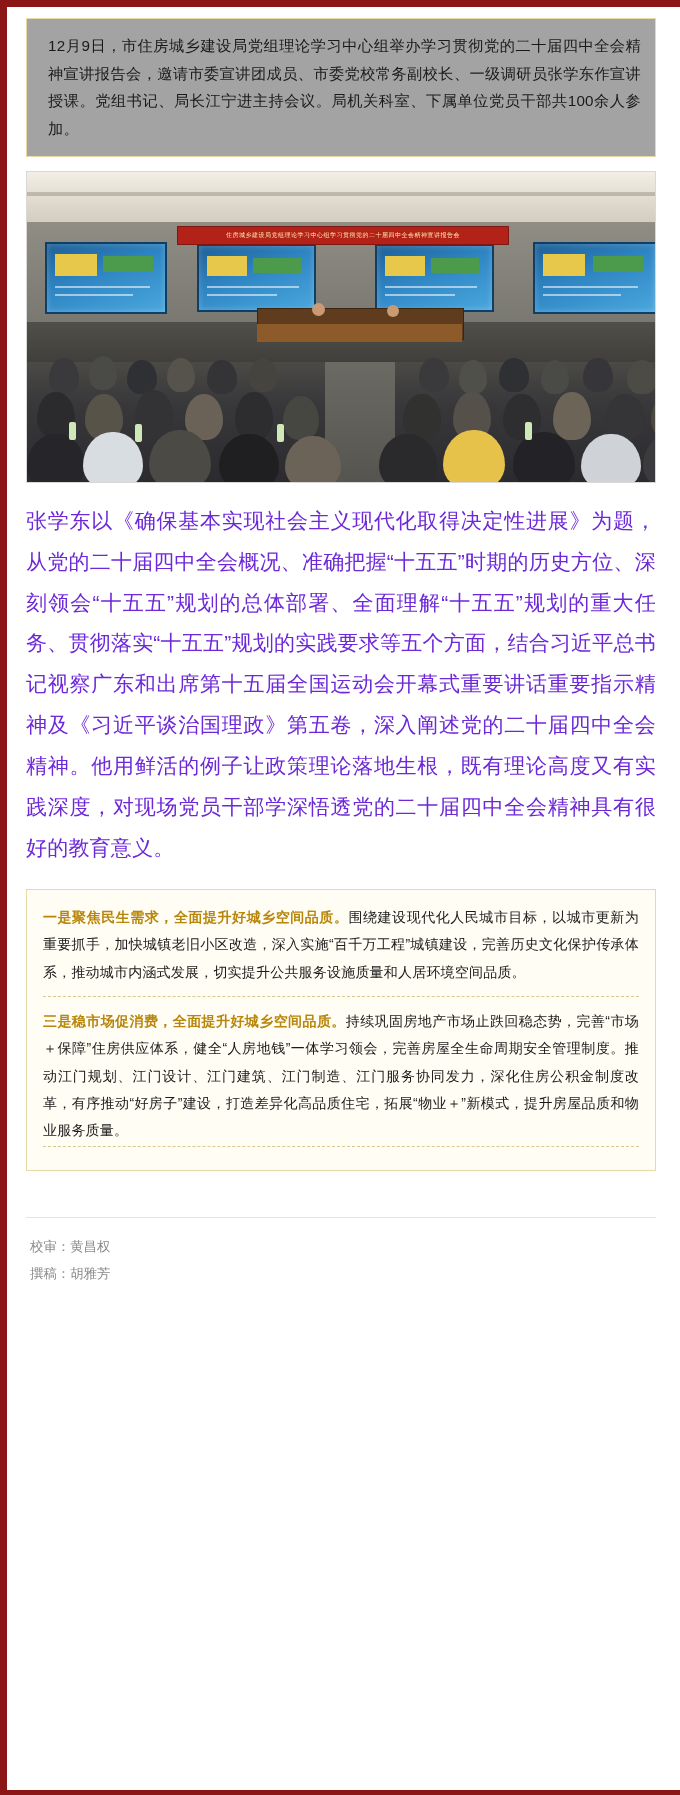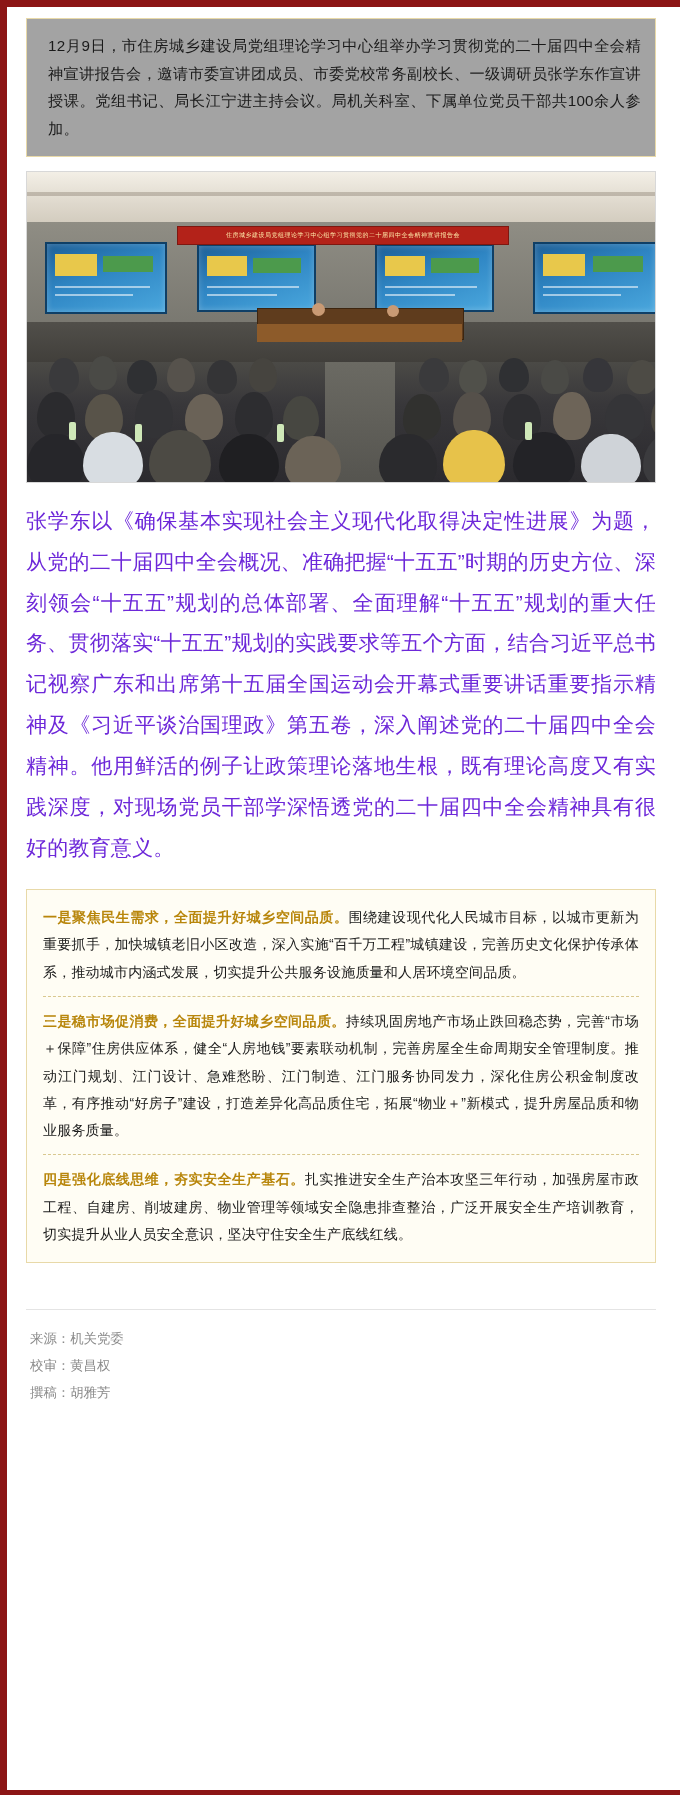--- a/index.html
+++ b/index.html
@@ -286,28 +286,24 @@
       </div>
     </div>
 
     <p class="body">张学东以《确保基本实现社会主义现代化取得决定性进展》为题，从党的二十届四中全会概况、准确把握“十五五”时期的历史方位、深刻领会“十五五”规划的总体部署、全面理解“十五五”规划的重大任务、贯彻落实“十五五”规划的实践要求等五个方面，结合习近平总书记视察广东和出席第十五届全国运动会开幕式重要讲话重要指示精神及《习近平谈治国理政》第五卷，深入阐述党的二十届四中全会精神。他用鲜活的例子让政策理论落地生根，既有理论高度又有实践深度，对现场党员干部学深悟透党的二十届四中全会精神具有很好的教育意义。</p>
 
     <div class="points-box">
       <p class="point divider">
         <span class="pt-title">一是聚焦民生需求，全面提升好城乡空间品质。</span><span>围绕建设现代化人民城市目标，以城市更新为重要抓手，加快城镇老旧小区改造，深入实施“百千万工程”城镇建设，完善历史文化保护传承体系，推动城市内涵式发展，切实提升公共服务设施质量和人居环境空间品质。</span>
       </p>
       <p class="point divider">
-        <span class="pt-title">三是稳市场促消费，全面提升好城乡空间品质。</span><span>持续巩固房地产市场止跌回稳态势，完善“市场＋保障”住房供应体系，健全“人房地钱”要素联动机制，完善房屋全生命周期安全管理制度。推动江门规划、江门设计、急难愁盼、江门制造、江门服务协同发力，深化住房公积金制度改革，有序推动“好房子”建设，打造差异化高品质住宅，拓展“物业＋”新模式，提升房屋品质和物业服务质量。</span>
-      </p>
-      <p class="point">
-        <span class="pt-title">四是强化底线思维，夯实安全生产基石。</span><span>扎实推进安全生产治本攻坚三年行动，加强房屋市政工程、自建房、削坡建房、物业管理等领域安全隐患排查整治，广泛开展安全生产培训教育，切实提升从业人员安全意识，坚决守住安全生产底线红线。</span>
+        <span class="pt-title">三是稳市场促消费，全面提升好城乡空间品质。</span><span>持续巩固房地产市场止跌回稳态势，完善“市场＋保障”住房供应体系，健全“人房地钱”一体学习领会，完善房屋全生命周期安全管理制度。推动江门规划、江门设计、江门建筑、江门制造、江门服务协同发力，深化住房公积金制度改革，有序推动“好房子”建设，打造差异化高品质住宅，拓展“物业＋”新模式，提升房屋品质和物业服务质量。</span>
       </p>
     </div>
 
     <div class="footer">
-      <div class="f-line">来源：机关党委</div>
       <div class="f-line">校审：黄昌权</div>
       <div class="f-line">撰稿：胡雅芳</div>
     </div>
 
   </div>
   <div class="bottom-bar"></div>
 </div>
 
 </body></html>

